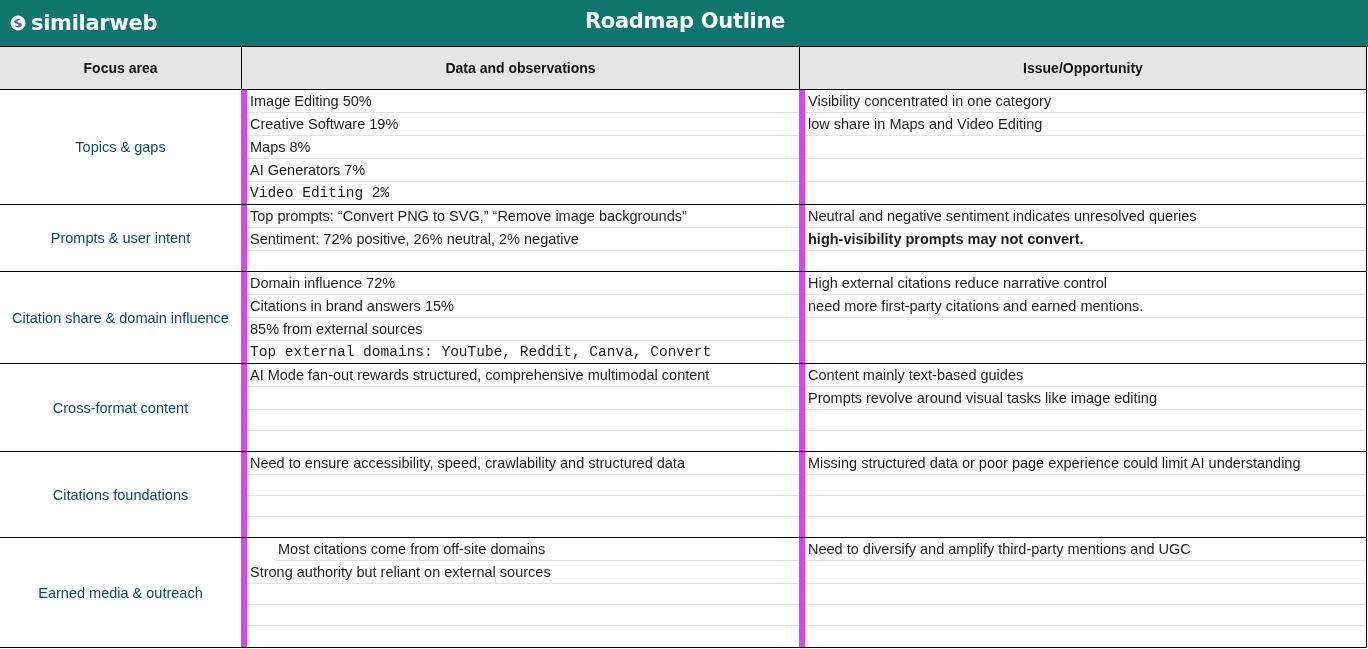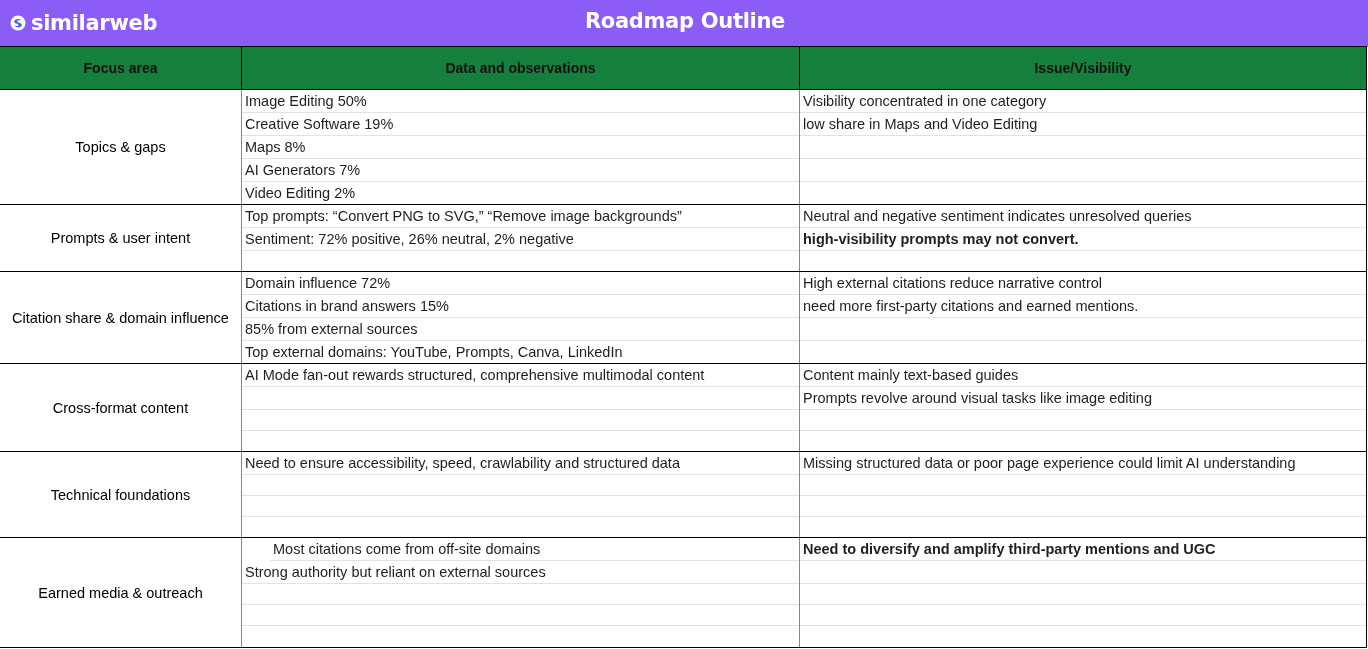--- a/index.html
+++ b/index.html
@@ -1,62 +1,62 @@
 <!DOCTYPE html>
 <html><head>
   <meta charset="utf-8">
   <style>
     * { box-sizing: border-box; margin: 0; padding: 0; }
     html, body { width: 1368px; height: 649px; overflow: hidden; background: #ffffff; }
     body { font-family: "Liberation Sans", "DejaVu Sans", sans-serif; color: #1f1f1f; position: relative; }
 
     .topbar {
       position: absolute; left: 0; top: 0; width: 1368px; height: 47px;
-      background: #8b5cf6; color: #ffffff;
+      background: #0f766e; color: #ffffff;
     }
     .logo {
       position: absolute; left: 10px; top: 9px; height: 28px;
       display: flex; align-items: center; gap: 5px;
     }
     .logo-icon { width: 16px; height: 16px; display: inline-block; }
     .logo-text { font-size: 21px; font-weight: bold; letter-spacing: -0.3px; font-family: "DejaVu Sans", sans-serif; }
     .title {
       position: absolute; left: 5px; width: 1360px; top: 9px; text-align: center;
       font-size: 21px; font-weight: bold; font-family: "DejaVu Sans", sans-serif; letter-spacing: -0.3px;
     }
 
     .table {
       position: absolute; left: 0; top: 46px; width: 1367px;
       border-top: 1px solid #000; border-right: 1px solid #000;
     }
     .hdr {
       display: grid; grid-template-columns: 241px 558px 567px; height: 43px;
-      background: #15803d; border-bottom: 1px solid #000;
+      background: #e5e5e5; border-bottom: 1px solid #000;
     }
     .hdr > div {
       display: flex; align-items: center; justify-content: center;
       font-weight: bold; font-size: 14px; color: #111;
     }
     .hdr > div + div { border-left: 1px solid #000; }
 
     .group {
       display: grid; grid-template-columns: 241px 558px 567px;
       border-bottom: 1px solid #000;
     }
     .focus {
       display: flex; align-items: center; justify-content: center;
-      font-size: 14.5px; color: #000000; text-align: center; white-space: nowrap;
+      font-size: 14.5px; color: #0c4a6e; text-align: center; white-space: nowrap;
     }
-    .col { border-left: 1px solid #d946ef; display: flex; flex-direction: column; }
+    .col { border-left: 6px solid #d946ef; display: flex; flex-direction: column; }
     .line {
       font-size: 14.5px; color: #1f1f1f; padding-left: 3px; white-space: nowrap;
       display: flex; align-items: center; border-bottom: 1px solid #e2e2e2;
       overflow: hidden;
     }
-    .line:last-child { border-bottom: none; }
+    .line:last-child { border-bottom: none; font-family: Liberation Mono, monospace; }
   </style>
 </head>
 <body>
 
 <div class="topbar">
   <div class="logo">
     <span class="logo-icon">
       <svg width="16" height="16" viewBox="0 0 16 16">
         <circle cx="8" cy="8" r="7.5" fill="#ffffff"></circle>
         <path d="M4.2 6.2 C5.5 3.2 10.5 3.4 11.2 5.6 C9.4 4.9 7.2 5.4 7.4 6.6 C7.7 8.3 12.4 7.6 11.8 10.6 C11.1 13.2 6 13.1 4.6 10.5 C6.6 11.3 8.6 10.9 8.5 9.9 C8.3 8.3 3.6 8.9 4.2 6.2 Z" fill="#4766F0"></path>
@@ -64,21 +64,21 @@
     </span>
     <span class="logo-text">similarweb</span>
   </div>
   <div class="title">Roadmap Outline</div>
 </div>
 
 <div class="table">
   <div class="hdr">
     <div>Focus area</div>
     <div>Data and observations</div>
-    <div>Issue/Visibility</div>
+    <div>Issue/Opportunity</div>
   </div>
   <div id="groups">
       <div class="group" style="height: 115px;">
         <div class="focus">Topics &amp; gaps</div>
         <div class="col">
           <div class="line" style="height: 23px;">Image Editing 50%</div>
           <div class="line" style="height: 23px;">Creative Software 19%</div>
           <div class="line" style="height: 23px;">Maps 8%</div>
           <div class="line" style="height: 23px;">AI Generators 7%</div>
           <div class="line" style="height: 22px;">Video Editing 2%</div>
@@ -103,21 +103,21 @@
           <div class="line" style="height: 23px; font-weight: bold;">high-visibility prompts may not convert.</div>
           <div class="line" style="height: 20px;"></div>
         </div>
       </div>
       <div class="group" style="height: 92px;">
         <div class="focus">Citation share &amp; domain influence</div>
         <div class="col">
           <div class="line" style="height: 23px;">Domain influence 72%</div>
           <div class="line" style="height: 23px;">Citations in brand answers 15%</div>
           <div class="line" style="height: 23px;">85% from external sources</div>
-          <div class="line" style="height: 22px;">Top external domains: YouTube, Prompts, Canva, LinkedIn</div>
+          <div class="line" style="height: 22px;">Top external domains: YouTube, Reddit, Canva, Convert</div>
         </div>
         <div class="col">
           <div class="line" style="height: 23px;">High external citations reduce narrative control</div>
           <div class="line" style="height: 23px;">need more first-party citations and earned mentions.</div>
           <div class="line" style="height: 23px;"></div>
           <div class="line" style="height: 22px;"></div>
         </div>
       </div>
       <div class="group" style="height: 88px;">
         <div class="focus">Cross-format content</div>
@@ -128,21 +128,21 @@
           <div class="line" style="height: 20px;"></div>
         </div>
         <div class="col">
           <div class="line" style="height: 23px;">Content mainly text-based guides</div>
           <div class="line" style="height: 23px;">Prompts revolve around visual tasks like image editing</div>
           <div class="line" style="height: 21px;"></div>
           <div class="line" style="height: 20px;"></div>
         </div>
       </div>
       <div class="group" style="height: 86px;">
-        <div class="focus">Technical foundations</div>
+        <div class="focus">Citations foundations</div>
         <div class="col">
           <div class="line" style="height: 23px;">Need to ensure accessibility, speed, crawlability and structured data</div>
           <div class="line" style="height: 21px;"></div>
           <div class="line" style="height: 21px;"></div>
           <div class="line" style="height: 20px;"></div>
         </div>
         <div class="col">
           <div class="line" style="height: 23px;">Missing structured data or poor page experience could limit AI understanding</div>
           <div class="line" style="height: 21px;"></div>
           <div class="line" style="height: 21px;"></div>
@@ -152,21 +152,21 @@
       <div class="group" style="height: 110px;">
         <div class="focus">Earned media &amp; outreach</div>
         <div class="col">
           <div class="line" style="height: 23px; margin-left: 28px;">Most citations come from off-site domains</div>
           <div class="line" style="height: 23px;">Strong authority but reliant on external sources</div>
           <div class="line" style="height: 21px;"></div>
           <div class="line" style="height: 21px;"></div>
           <div class="line" style="height: 21px;"></div>
         </div>
         <div class="col">
-          <div class="line" style="height: 23px; font-weight: bold;">Need to diversify and amplify third-party mentions and UGC</div>
+          <div class="line" style="height: 23px;">Need to diversify and amplify third-party mentions and UGC</div>
           <div class="line" style="height: 23px;"></div>
           <div class="line" style="height: 21px;"></div>
           <div class="line" style="height: 21px;"></div>
           <div class="line" style="height: 21px;"></div>
         </div>
       </div>
     </div>
 </div>
 
 </body></html>

